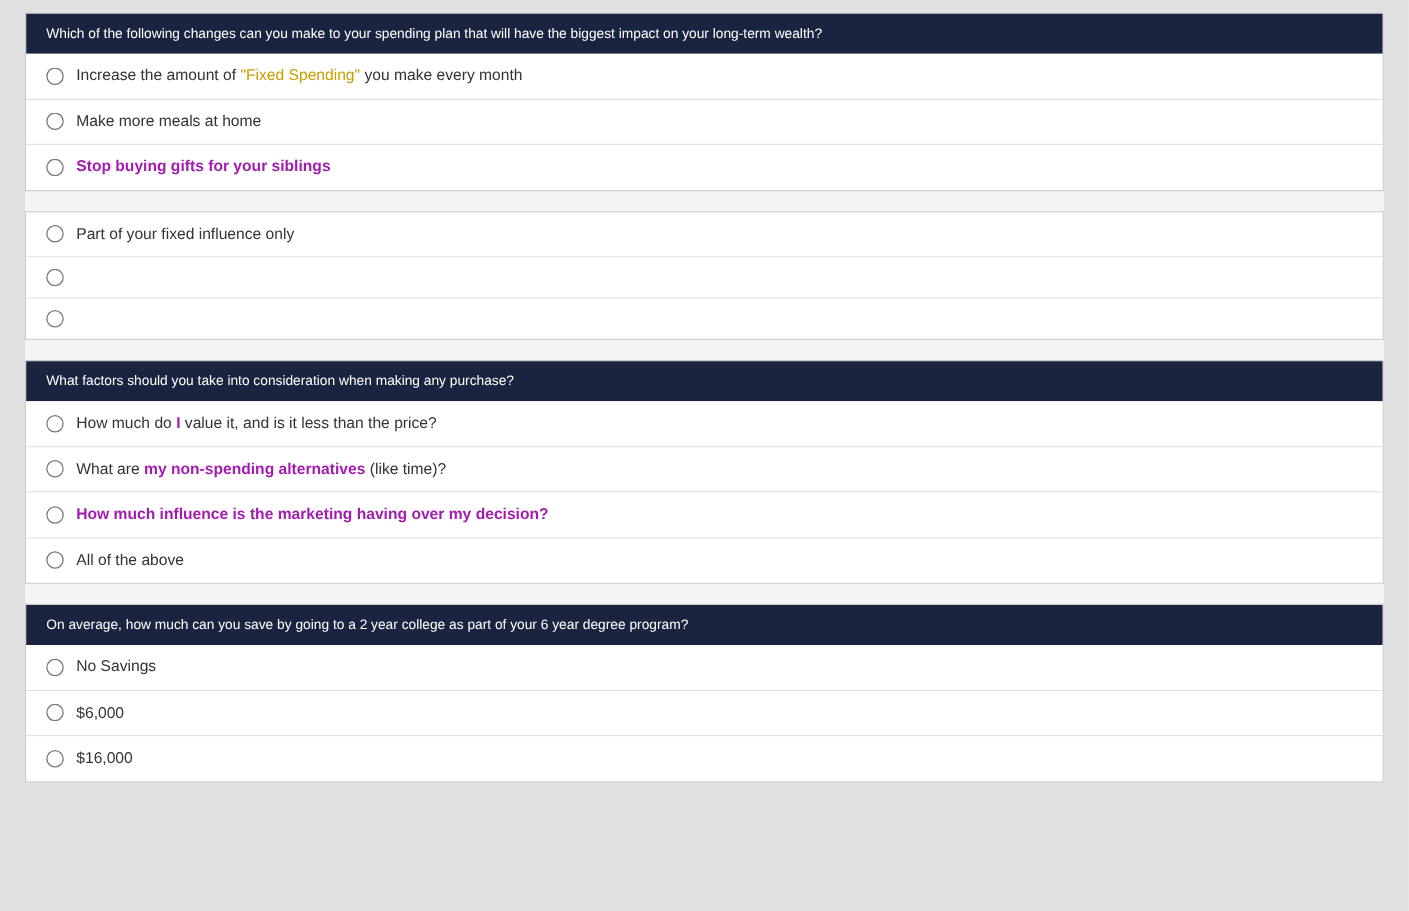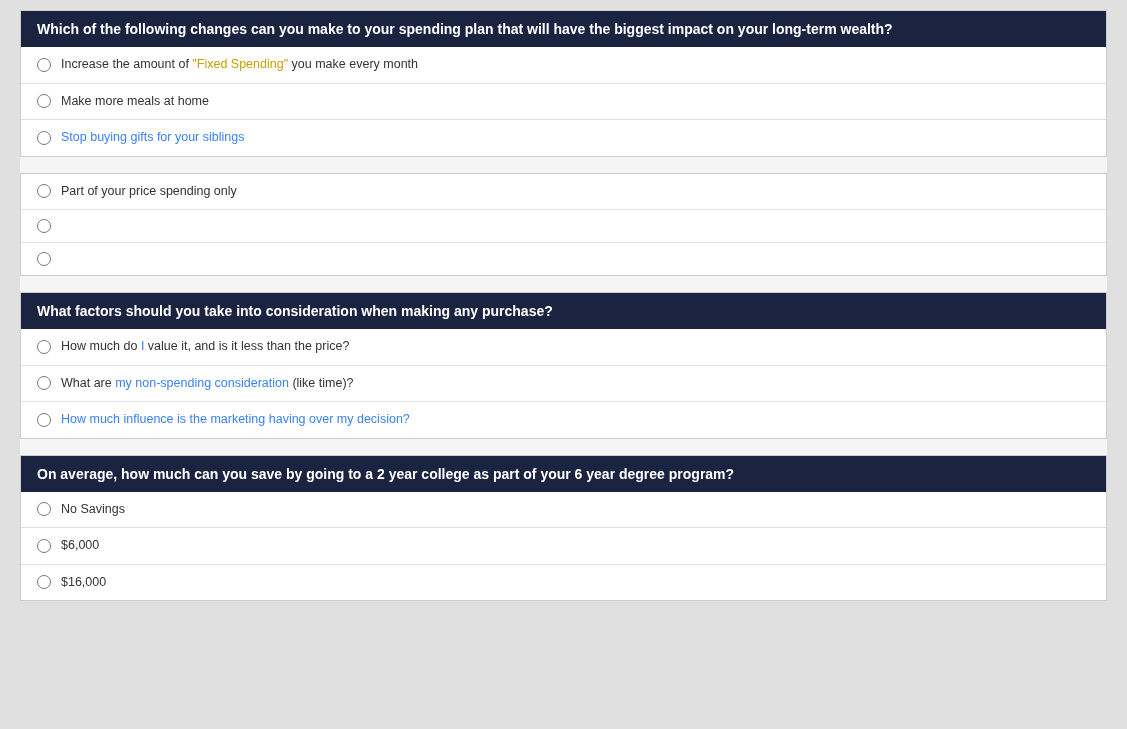--- a/index.html
+++ b/index.html
@@ -20,22 +20,22 @@
     }
     .question-block {
       margin-bottom: 0;
       border: 1px solid #ccc;
       margin-bottom: 16px;
     }
     .question-header {
       background: #1a2340;
       color: #ffffff;
       padding: 10px 16px;
-      font-size: 14px;
-      font-weight: bold;
+      font-size: 11px;
+      font-weight: normal;
     }
     .option-row {
       display: flex;
       align-items: center;
       padding: 9px 16px;
       border-bottom: 1px solid #e0e0e0;
       background: #ffffff;
       gap: 10px;
     }
     .option-row:last-child {
@@ -50,21 +50,22 @@
     }
     .option-label {
       font-size: 12.5px;
       color: #333;
       line-height: 1.4;
     }
     .option-label .highlight-yellow {
       color: #c8a000;
     }
     .option-label .highlight-blue {
-      color: #3b82f6;
+      color: #a21caf;
+      font-weight: bold;
     }
   </style>
 </head>
 <body>
 
 <div class="quiz-container">
 <div class="question-block">
       <div class="question-header">Which of the following changes can you make to your spending plan that will have the biggest impact on your long-term wealth?</div>
       <div class="option-row">
         <input type="radio" name="q1" id="q1a" style="">
@@ -75,42 +76,46 @@
         <label for="q1c" class="option-label">Make more meals at home</label>
       </div>
       <div class="option-row">
         <input type="radio" name="q1" id="q1d" style="">
         <label for="q1d" class="option-label"><span class="highlight-blue">Stop buying gifts for your siblings</span></label>
       </div>
     </div>
     <div class="question-block">
       <div class="option-row">
         <input type="radio" name="q2" id="q2a" style="">
-        <label for="q2a" class="option-label">Part of your price spending only</label>
+        <label for="q2a" class="option-label">Part of your fixed influence only</label>
       </div>
       <div class="option-row">
         <input type="radio" name="q2" id="q2b" style="">
       </div>
       <div class="option-row">
         <input type="radio" name="q2" id="q2c" style="">
       </div>
     </div>
     <div class="question-block">
       <div class="question-header">What factors should you take into consideration when making any purchase?</div>
       <div class="option-row">
         <input type="radio" name="q3" id="q3a" style="">
         <label for="q3a" class="option-label">How much do <span class="highlight-blue">I</span> value it, and is it less than the price?</label>
       </div>
       <div class="option-row">
         <input type="radio" name="q3" id="q3b" style="">
-        <label for="q3b" class="option-label">What are <span class="highlight-blue">my non-spending consideration</span> (like time)?</label>
+        <label for="q3b" class="option-label">What are <span class="highlight-blue">my non-spending alternatives</span> (like time)?</label>
       </div>
       <div class="option-row">
         <input type="radio" name="q3" id="q3c" style="">
         <label for="q3c" class="option-label"><span class="highlight-blue">How much influence is the marketing having over my decision?</span></label>
+      </div>
+      <div class="option-row">
+        <input type="radio" name="q3" id="q3d" style="">
+        <label for="q3d" class="option-label">All of the above</label>
       </div>
     </div>
     <div class="question-block">
       <div class="question-header">On average, how much can you save by going to a 2 year college as part of your 6 year degree program?</div>
       <div class="option-row">
         <input type="radio" name="q4" id="q4a" style="">
         <label for="q4a" class="option-label">No Savings</label>
       </div>
       <div class="option-row">
         <input type="radio" name="q4" id="q4b" style="">

